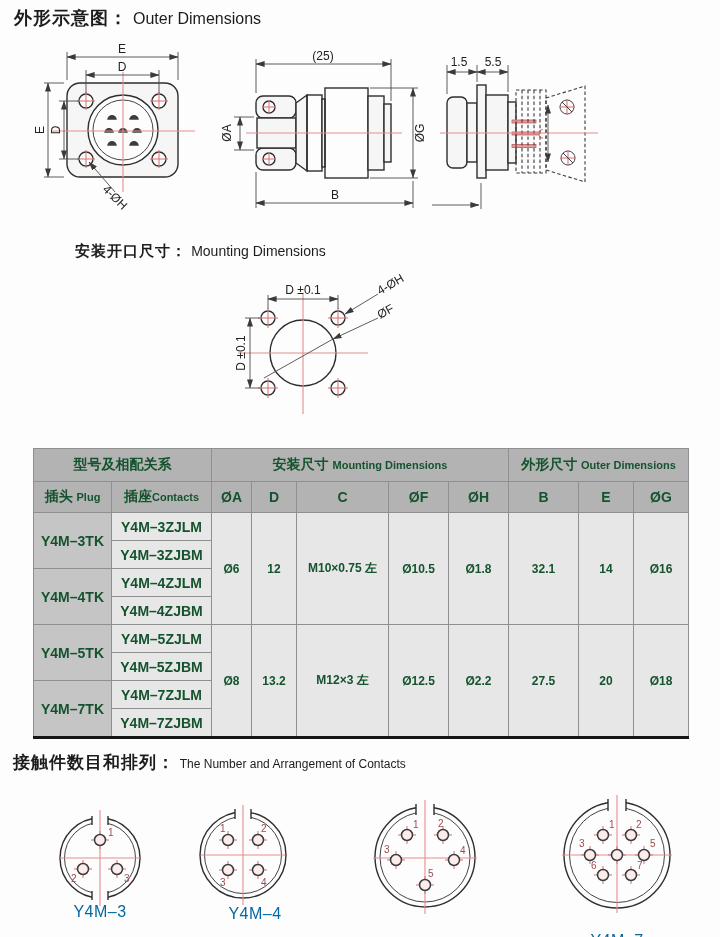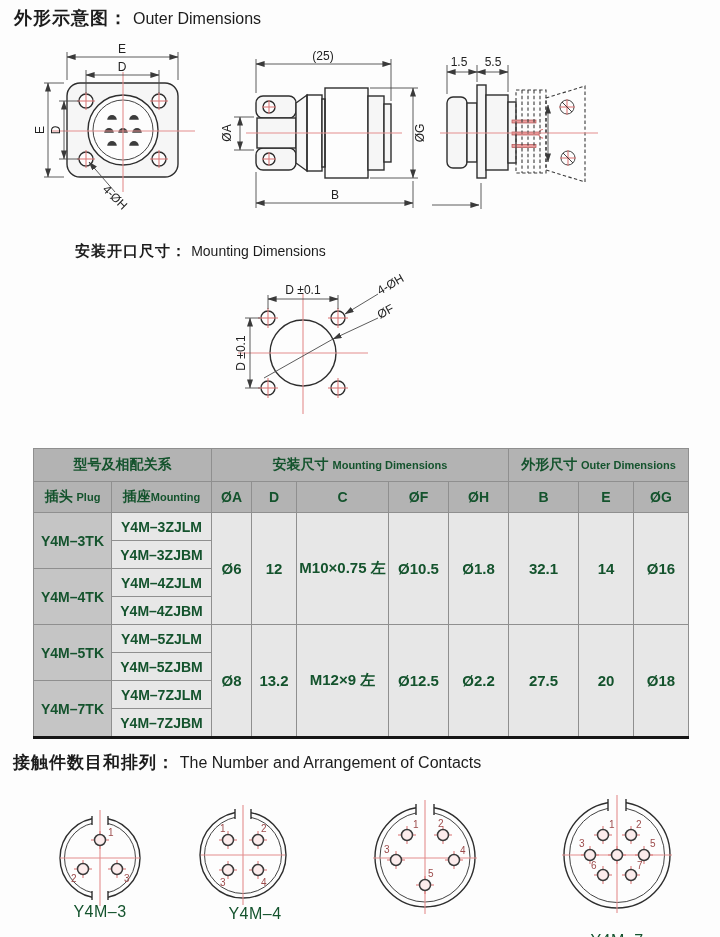--- a/index.html
+++ b/index.html
@@ -6,48 +6,48 @@
   #page{position:relative;width:720px;height:937px;background:#fdfdfd;overflow:hidden;
         font-family:"Liberation Sans","DejaVu Sans",sans-serif;color:#1c1c1c;}
   .abs{position:absolute;}
   .sec-title .zh{font-weight:bold;letter-spacing:1px;}
   .sec-title .en{font-weight:normal;}
   #title1{left:14px;top:6px;font-size:18px;}
   #title1 .en{font-size:16px;}
   #title2{left:75px;top:242px;font-size:15px;}
   #title2 .en{font-size:14px;}
   #title3{left:13px;top:751px;font-size:17px;}
-  #title3 .en{font-size:16px;}
+  #title3 .en{font-size:12px;}
   svg{position:absolute;overflow:visible;}
   .ln{stroke:#2e2e2e;stroke-width:1.4;fill:none;}
   .lnf{stroke:#2e2e2e;stroke-width:1.4;fill:#fdfdfd;}
   .lnw{stroke:#2e2e2e;stroke-width:1.4;fill:#f6f6f6;}
   .thin{stroke:#2e2e2e;stroke-width:0.9;fill:none;}
   .dsh{stroke:#3a3a3a;stroke-width:1.1;fill:none;stroke-dasharray:3.4 2.4;}
   .red{stroke:#e48e8e;stroke-width:1.1;fill:none;}
   .redc{stroke:#dd7b7b;stroke-width:1.1;fill:none;}
   .dim{stroke:#4a4a4a;stroke-width:0.9;fill:none;}
   .dtx{font-size:12px;fill:#222;}
   .dome{fill:#3c3c3c;stroke:none;}
   .pinc{fill:#fcecec;stroke:#3a3a3a;stroke-width:1.5;}
   .pinno{font-size:10px;fill:#9c4b4b;}
   .gapw{fill:#fdfdfd;stroke:none;}
-  .contact-label{font-size:16px;text-align:center;color:#14532d;letter-spacing:0.5px;}
+  .contact-label{font-size:16px;text-align:center;color:#0369a1;letter-spacing:0.5px;}
 
   table.spec{position:absolute;left:33px;top:448px;border-collapse:collapse;table-layout:fixed;
              font-size:14px;color:#14532d;border:1.5px solid #4f4f4f;border-bottom:3px solid #161616;font-weight:bold;}
   table.spec td{border:1px solid #8f8f8f;text-align:center;vertical-align:middle;padding:0 2px;overflow:hidden;}
   td.hd{background:#b3b3b3;font-size:14px;}
   td.hd .en{font-size:11px;}
   tr.h1 td{height:32px;}
   tr.h2 td{height:30px;}
   tr.dr td{height:27px;margin-top:13px;}
   td.plug{background:#c5c5c5;}
   td.rec{background:#e7e7e7;}
-  td.val{background:#e7e7e7;font-size:15px;}
+  td.val{background:#e7e7e7;font-size:12px;}
   td.sepL{border-left:2px solid #404040;}
 </style>
 </head>
 <body>
 
 <div id="page">
 
   <div id="title1" class="abs sec-title">
     <span class="zh">外形示意图：</span>
     <span class="en">Outer Dimensions</span>
@@ -269,21 +269,21 @@
         <span>外形尺寸</span>
         <span class="en">Outer Dimensions</span>
       </td>
     </tr>
     <tr class="h2">
       <td class="hd">
         <span>插头</span>
         <span class="en">Plug</span>
       </td>
       <td class="hd">
-        <span>插座</span><span class="en">Mounting</span>
+        <span>插座</span><span class="en">Contacts</span>
       </td>
       <td class="hd sepL">ØA</td>
       <td class="hd">D</td>
       <td class="hd">C</td>
       <td class="hd">ØF</td>
       <td class="hd">ØH</td>
       <td class="hd sepL">B</td>
       <td class="hd">E</td>
       <td class="hd">ØG</td>
     </tr>
@@ -307,21 +307,21 @@
       <td class="rec">Y4M–4ZJLM</td>
     </tr>
     <tr class="dr">
           <td class="rec">Y4M–4ZJBM</td>
         </tr>
     <tr class="dr">
       <td class="plug" rowspan="2">Y4M–5TK</td>
       <td class="rec">Y4M–5ZJLM</td>
       <td class="val sepL" rowspan="4">Ø8</td>
       <td class="val" rowspan="4">13.2</td>
-      <td class="val" rowspan="4">M12×9 左</td>
+      <td class="val" rowspan="4">M12×3 左</td>
       <td class="val" rowspan="4">Ø12.5</td>
       <td class="val" rowspan="4">Ø2.2</td>
       <td class="val sepL" rowspan="4">27.5</td>
       <td class="val" rowspan="4">20</td>
       <td class="val" rowspan="4">Ø18</td>
     </tr>
     <tr class="dr">
           <td class="rec">Y4M–5ZJBM</td>
         </tr>
     <tr class="dr">

